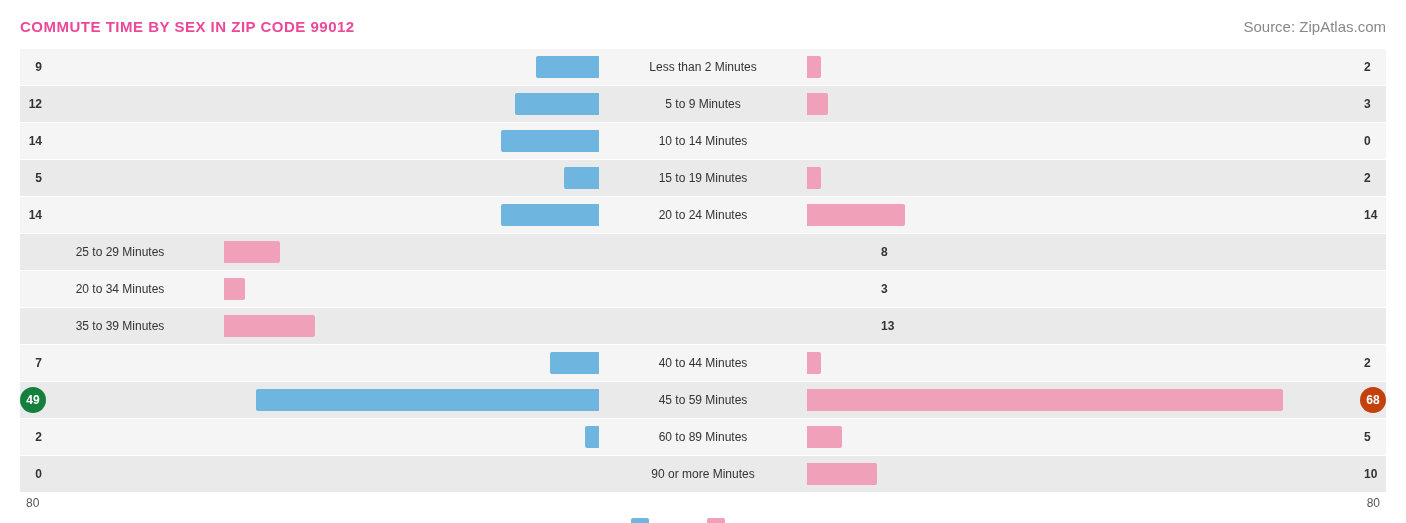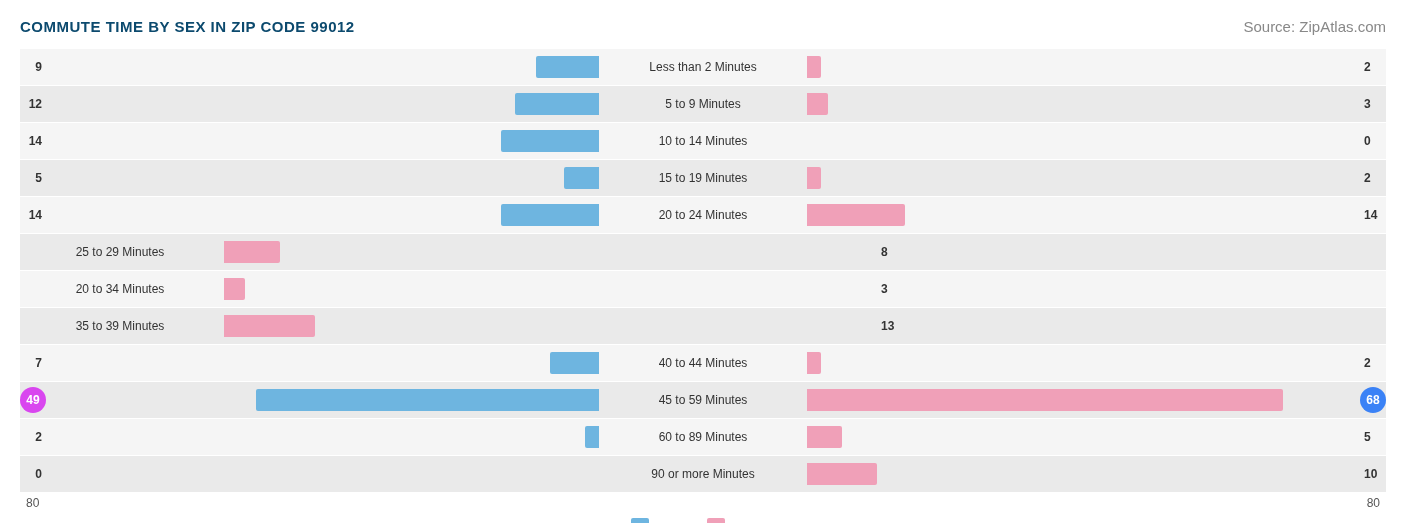--- a/index.html
+++ b/index.html
@@ -10,21 +10,21 @@
       min-height: 523px;
     }
     .chart-container {
       width: 1406px;
       padding: 18px 20px 20px 20px;
       position: relative;
     }
     .chart-title {
       font-size: 15px;
       font-weight: bold;
-      color: #0c4a6e;
+      color: #ec4899;
       text-transform: uppercase;
       letter-spacing: 0.5px;
       margin-bottom: 14px;
     }
     .source-label {
       position: absolute;
       top: 18px;
       right: 20px;
       font-size: 15px;
       color: #888;
@@ -118,34 +118,34 @@
       font-size: 12px;
       color: #333;
       font-weight: bold;
       margin-left: 6px;
       min-width: 22px;
       text-align: left;
       z-index: 2;
     }
     
     .badge {
-      background: #d946ef;
+      background: #15803d;
       color: #fff;
       border-radius: 50%;
       width: 26px;
       height: 26px;
       display: flex;
       align-items: center;
       justify-content: center;
       font-size: 12px;
       font-weight: bold;
       flex-shrink: 0;
     }
     .badge-female {
-      background: #3b82f6;
+      background: #c2410c;
     }
     .axis-row {
       display: flex;
       align-items: center;
       margin-top: 4px;
     }
     .axis-left {
       width: calc(50% + 100px);
       text-align: left;
       font-size: 12px;

